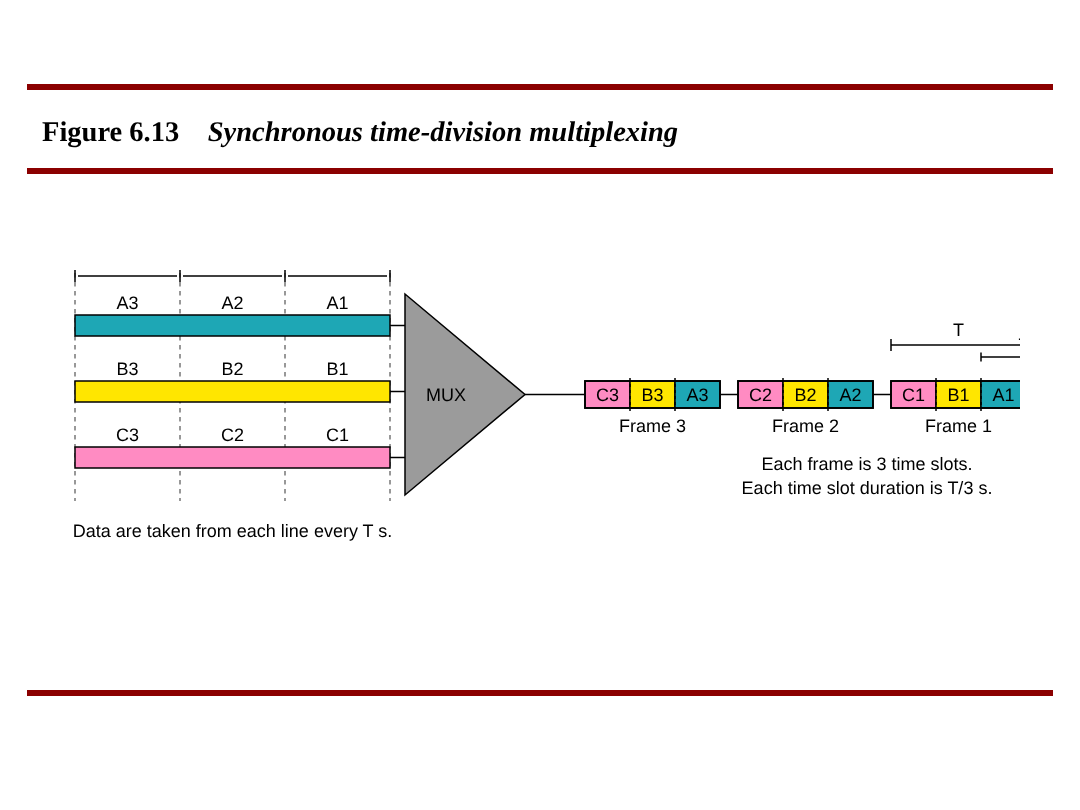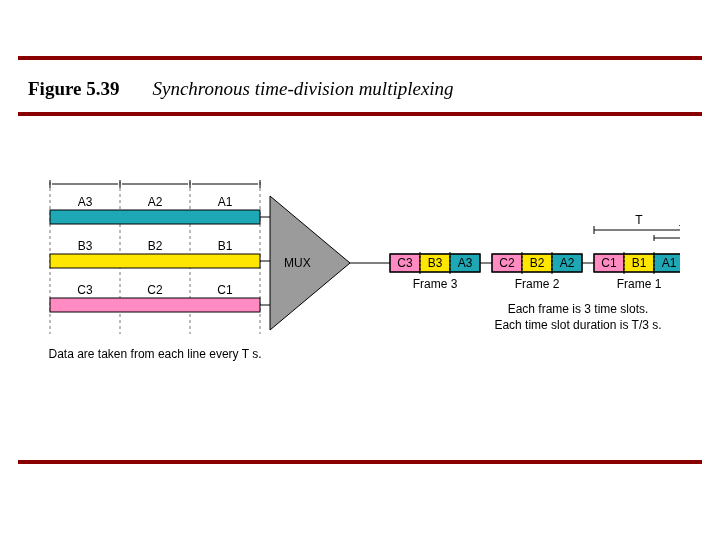--- a/index.html
+++ b/index.html
@@ -18,41 +18,41 @@
     height: 4px;
     background: #8b0000;
   }
   .title-row {
     position: absolute;
     left: 28px;
     top: 78px;
     font-size: 19px;
   }
   .fig-label { font-weight: bold; color: #000; }
-  .fig-caption { font-style: italic; font-weight: normal; color: #000; margin-left: 14px; }
+  .fig-caption { font-style: italic; font-weight: bold; color: #000; }
   .diagram {
     position: absolute;
     left: 40px;
     top: 178px;
     width: 640px;
     height: 230px;
   }
   .diagram svg { width: 100%; height: 100%; }
   .tick-lbl { font-family: Arial, Helvetica, sans-serif; font-size: 12px; fill: #000; }
   .data-lbl { font-family: Arial, Helvetica, sans-serif; font-size: 12px; fill: #000; text-anchor: middle; }
   .note-lbl { font-family: Arial, Helvetica, sans-serif; font-size: 12px; fill: #000; text-anchor: middle; }
   .mux-lbl { font-family: Arial, Helvetica, sans-serif; font-size: 12px; fill: #000; }
 </style>
 </head>
 <body>
 
 <div class="rule" style="top:56px"></div>
 
 <div class="title-row">
-  <span class="fig-label">Figure 5.39</span>
+  <span class="fig-label">Figure 6.13</span>
   <span>&nbsp;&nbsp;</span>
   <span class="fig-caption">Synchronous time-division multiplexing</span>
 </div>
 
 <div class="rule" style="top:112px"></div>
 
 <div class="diagram">
   <svg viewBox="0 0 640 230" id="svgRoot">
 
   <line x1="10" y1="4" x2="10" y2="156" stroke="#777" stroke-dasharray="3,3" stroke-width="1"></line>

